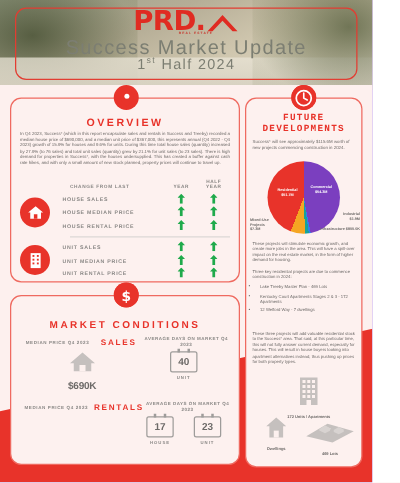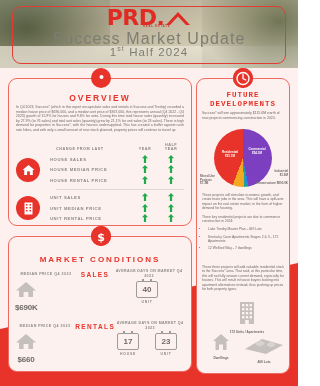--- a/index.html
+++ b/index.html
@@ -136,21 +136,21 @@
   }
   .mk-hdr-c {
     flex:1; text-align:center; font-size:6.5px; font-weight:800;
     color:#e8332a; letter-spacing:1.4px;
   }
   .mk-hdr-r {
     width:72px; text-align:center; font-size:3.6px; font-weight:700;
     color:#8a8886; letter-spacing:.4px; line-height:5px;
   }
   .mk-row { display:flex; align-items:flex-start; margin-top:2px; }
-  .mk-left { width:62px; display:flex; justify-content:space-between; }
+  .mk-left { width:62px; display:flex; justify-content:flex-end; }
   .mk-cell { text-align:center; }
   .mk-val {
     font-size:8px; font-weight:800; color:#6d6a68; margin-top:1px;
     letter-spacing:-.2px;
   }
   .mk-mid { flex:1; }
   .mk-right { width:76px; display:flex; justify-content:space-around; }
   .cal {
     width:22px; height:17px; border:1.3px solid #9e9c9a; border-radius:2px;
     display:flex; align-items:center; justify-content:center;
@@ -374,27 +374,20 @@
     </div>
 
     <div class="mk-section mk-rentals">
       <div class="mk-hdr">
         <div class="mk-hdr-l">MEDIAN PRICE Q4 2023</div>
         <div class="mk-hdr-c">RENTALS</div>
         <div class="mk-hdr-r">AVERAGE DAYS ON MARKET Q4 2023</div>
       </div>
       <div class="mk-row">
         <div class="mk-left">
-          <div class="mk-cell">
-            <svg width="22" height="17" viewBox="0 0 22 17">
-                <path d="M11 1 L21 9.5 L18 9.5 L18 16 L4 16 L4 9.5 L1 9.5 Z" fill="#c5c0be"></path>
-                <rect x="8.6" y="11" width="4.8" height="5" fill="#fdf1ef"></rect>
-              </svg>
-            <div class="mk-val">$660</div>
-          </div>
         </div>
         <div class="mk-mid"></div>
         <div class="mk-right">
           <div class="cal-wrap">
             <div class="cal">17</div>
             <div class="cal-cap">HOUSE</div>
           </div>
           <div class="cal-wrap">
             <div class="cal">23</div>
             <div class="cal-cap">UNIT</div>

